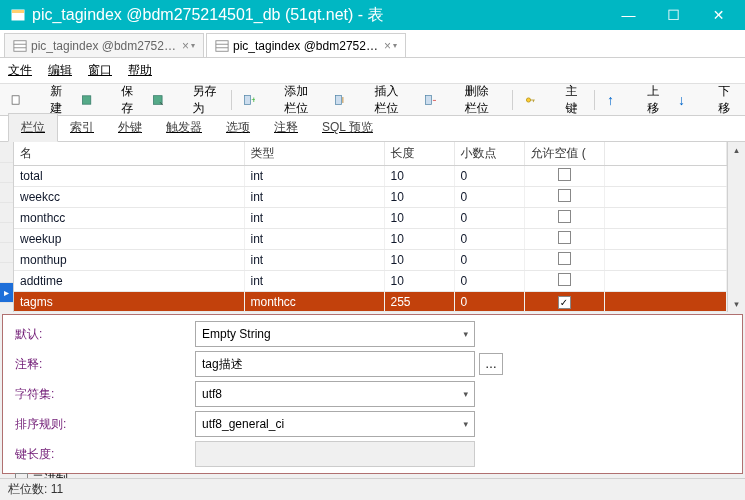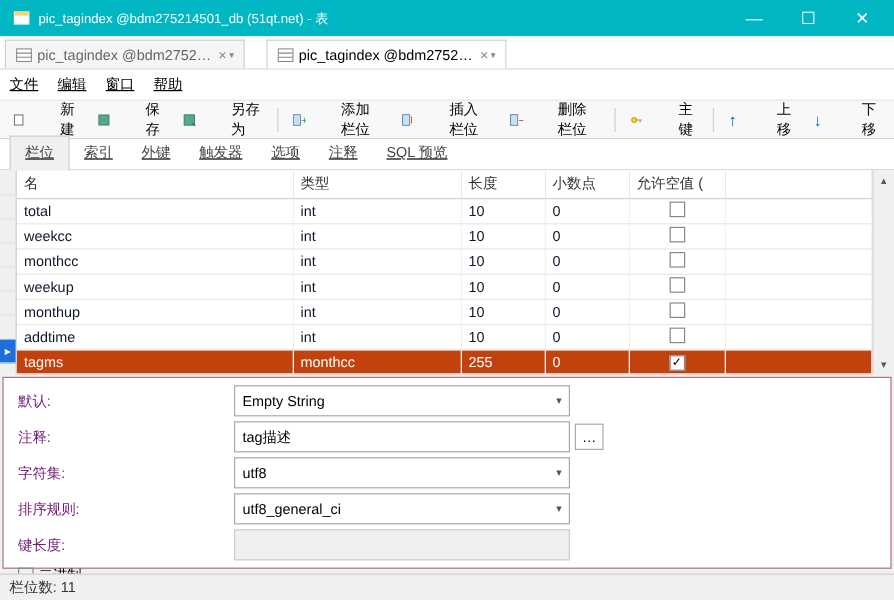--- a/index.html
+++ b/index.html
@@ -1,23 +1,23 @@
 <!DOCTYPE html>
 <html><head>
 <meta charset="utf-8">
 <style>
 * { box-sizing: border-box; margin: 0; padding: 0; font-family: "Microsoft YaHei", sans-serif; font-size: 12px; }
 body { width: 745px; height: 500px; background: #f0f0f0; overflow: hidden; }
 .titlebar { height: 30px; background: #00b7c3; color: #fff; display: flex; align-items: center; padding: 0 4px; }
 .titlebar .icon { width: 16px; height: 16px; margin: 0 6px; }
-.titlebar .title { flex: 1; font-size: 11px; }
+.titlebar .title { flex: 1; font-size: 16px; }
 .titlebar .winbtns { display: flex; }
 .titlebar .winbtn { width: 45px; height: 30px; display: flex; align-items: center; justify-content: center; color: #fff; font-size: 14px; cursor: pointer; }
 .tabstrip { height: 28px; background: #fff; display: flex; align-items: flex-end; border-bottom: 1px solid #d0d0d0; padding-left: 4px; }
-.doctab { height: 24px; display: flex; align-items: center; padding: 0 8px; border: 1px solid #d0d0d0; border-bottom: none; margin-right: 18px; background: #f5f5f5; position: relative; }
+.doctab { height: 24px; display: flex; align-items: center; padding: 0 8px; border: 1px solid #d0d0d0; border-bottom: none; margin-right: 2px; background: #f5f5f5; position: relative; }
 .doctab.active { background: #fff; color: #000; }
 .doctab.inactive { color: #666; }
 .doctab .tabicon { width: 14px; height: 14px; margin-right: 4px; }
 .doctab .close { margin-left: 6px; color: #888; cursor: pointer; }
 .doctab .dd { margin-left: 2px; font-size: 8px; color: #888; }
 .menubar { height: 26px; background: #fff; display: flex; align-items: center; padding: 0 8px; gap: 16px; border-bottom: 1px solid #e0e0e0; text-decoration: underline; }
 .menubar span { cursor: pointer; }
 .toolbar { height: 32px; background: #f8f8f8; display: flex; align-items: center; padding: 0 4px; gap: 2px; border-bottom: 1px solid #d0d0d0; }
 .tbtn { display: flex; align-items: center; padding: 3px 6px; cursor: pointer; border-radius: 2px; gap: 26px; }
 .tbtn svg, .tbtn .ico { width: 16px; height: 16px; margin-right: 3px; }

